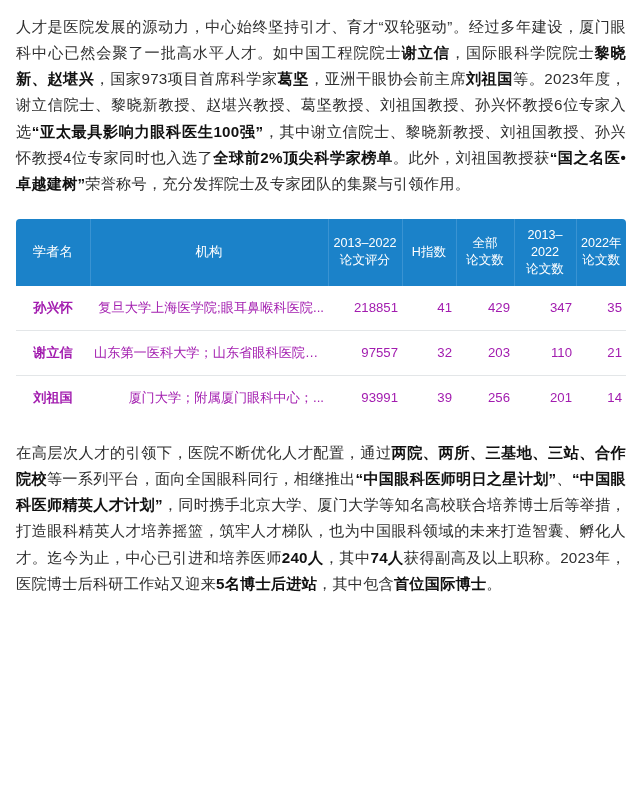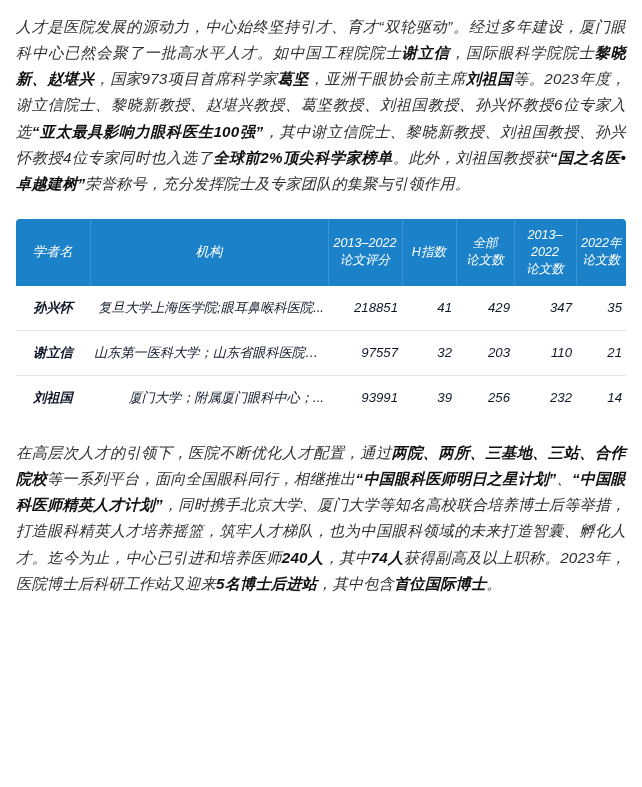--- a/index.html
+++ b/index.html
@@ -13,21 +13,20 @@
     font-family: "Liberation Sans", sans-serif;
     color: #2b2b2b;
     overflow: hidden;
   }
   .page {
     width: 642px;
     height: 657px;
     box-sizing: border-box;
     padding: 12px 16px 10px 16px;
     position: relative;
-    font-style: italic;
   }
   .para {
     font-size: 15.2px;
     line-height: 1.72;
     text-align: justify;
     text-justify: inter-ideograph;
     letter-spacing: 0.2px;
     color: #2e2e2e;
     margin: 0;
   }
@@ -57,21 +56,21 @@
     vertical-align: middle;
     border-right: 1px solid #3a93d2;
     font-size: 12.6px;
   }
   table.scholars thead th:last-child { border-right: none; margin-top: 36px; }
   table.scholars thead th.wide { font-size: 13.4px; }
   table.scholars tbody td {
     padding: 13px 4px;
     border-bottom: 1px solid #e3e6e8;
     vertical-align: middle;
-    color: #0f172a;
+    color: #a21caf;
     font-size: 13.2px;
     white-space: nowrap;
     overflow: hidden;
     text-overflow: ellipsis;
   }
   table.scholars tbody tr:last-child td { border-bottom: none; }
   td.name {
     text-align: center;
     font-weight: bold;
     color: #1d1d1d;
@@ -163,21 +162,21 @@
             <td class="num">203</td>
             <td class="num">110</td>
             <td class="num">21</td>
           </tr>
           <tr>
             <td class="name">刘祖国</td>
             <td class="org">厦门大学；附属厦门眼科中心；...</td>
             <td class="num">93991</td>
             <td class="num">39</td>
             <td class="num">256</td>
-            <td class="num">232</td>
+            <td class="num">201</td>
             <td class="num">14</td>
           </tr>
         </tbody>
     </table>
   </div>
 
   <p class="para" id="para2"><span>在高层次人才的引领下，医院不断优化人才配置，通过</span><b>两院、两所、三基地、三站、合作院校</b><span>等一系列平台，面向全国眼科同行，相继推出</span><b>“中国眼科医师明日之星计划”</b><span>、</span><b>“中国眼科医师精英人才计划”</b><span>，同时携手北京大学、厦门大学等知名高校联合培养博士后等举措，打造眼科精英人才培养摇篮，筑牢人才梯队，也为中国眼科领域的未来打造智囊、孵化人才。迄今为止，中心已引进和培养医师</span><b>240人</b><span>，其中</span><b>74人</b><span>获得副高及以上职称。2023年，医院博士后科研工作站又迎来</span><b>5名博士后进站</b><span>，其中包含</span><b>首位国际博士</b><span>。</span></p>
 
 </div>
 

